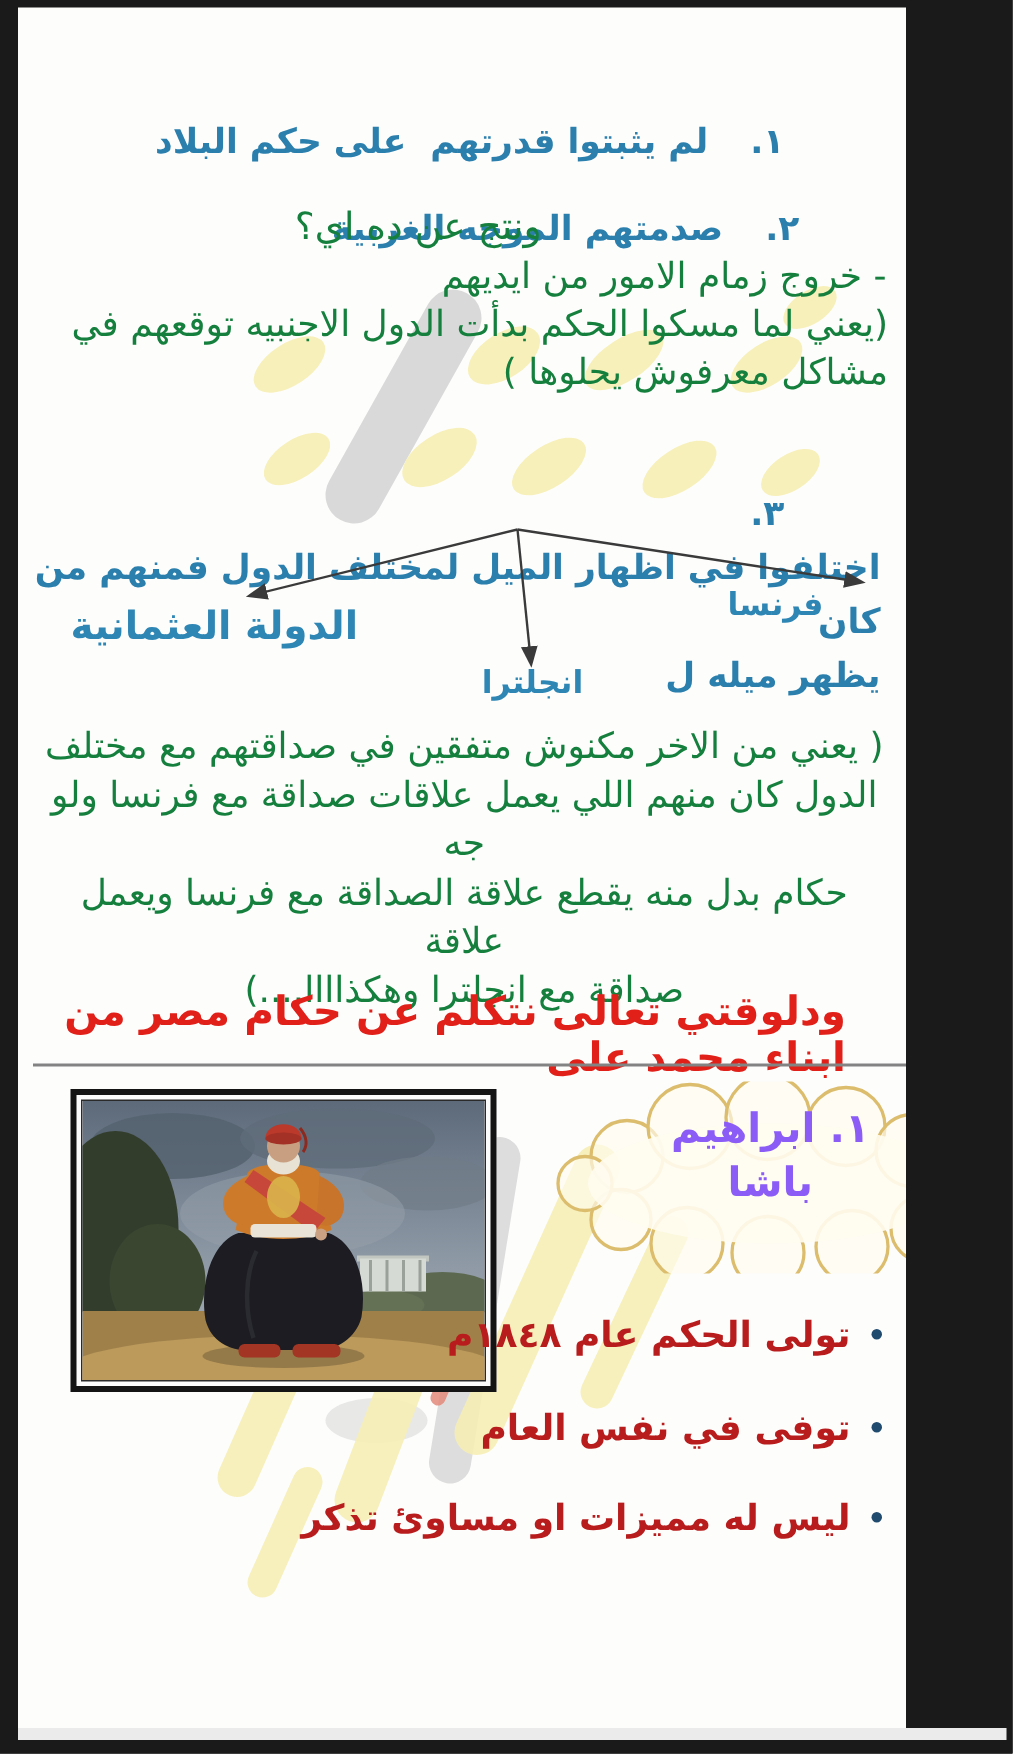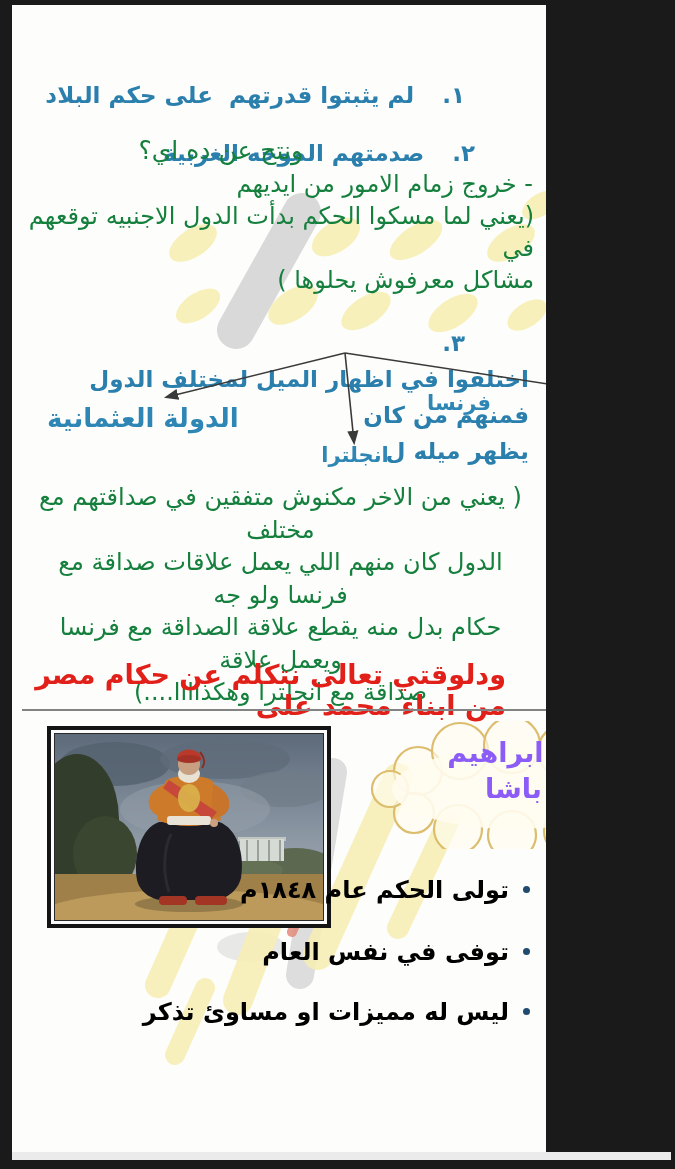--- a/index.html
+++ b/index.html
@@ -1,36 +1,36 @@
 <!DOCTYPE html>
 <html lang="ar"><head>
 <meta charset="utf-8">
 <style>
   html,body{margin:0;padding:0;background:#101010;}
   .frame{position:relative;width:675px;height:1169px;background:#1a1a1a;overflow:hidden;
          font-family:"DejaVu Sans",sans-serif;}
-  .page{position:absolute;left:12px;top:5px;width:534px;height:1147px;background:#fdfdfc;overflow:hidden;}
+  .page{position:absolute;left:12px;top:5px;width:592px;height:1147px;background:#fdfdfc;overflow:hidden;}
   .page-bottom-strip{position:absolute;left:12px;top:1152px;width:659px;height:8px;background:#ebebeb;}
   .abs{position:absolute;direction:rtl;}
   .teal{color:#2a7fad;font-weight:bold;font-size:23px;line-height:36px;white-space:pre-wrap;}
   .black{color:#15803d;font-weight:normal;font-size:24px;line-height:32px;white-space:pre-line;}
   .num{margin-left:28px;}
   .num-tight{margin-left:10px;}
   .pt3-text{display:inline-block;vertical-align:top;white-space:pre-line;text-align:right;}
   .question{font-size:25px;}
   .diagram-label{color:#2e86b5;font-weight:bold;font-size:21px;}
   .label-ottoman{font-size:26px;}
   .red-heading{color:#e02019;font-weight:bold;font-size:27px;}
   .divider{position:absolute;left:10px;top:704px;width:665px;height:2px;background:#838383;}
   .painting{position:absolute;left:35px;top:721px;border:4px solid #141414;background:#fbfbfb;padding:3px;}
   .painting-inner{border:1px solid #2a2a2a;line-height:0;}
   .cloud{position:absolute;left:348px;top:716px;width:307px;height:128px;}
   .cloud-text{position:absolute;left:0;top:14px;width:100%;text-align:center;color:#8b5cf6;
               font-weight:bold;font-size:27px;line-height:36px;white-space:pre-line;direction:rtl;}
-  .bullet-row{position:absolute;right:16px;direction:rtl;color:#000000;font-weight:bold;
+  .bullet-row{position:absolute;right:16px;direction:rtl;color:#b91c1c;font-weight:bold;
               font-size:24px;line-height:34px;white-space:nowrap;}
   .dot{display:inline-block;width:7px;height:7px;border-radius:50%;background:#204a6e;
        vertical-align:middle;margin-left:14px;margin-bottom:4px;}
   .wm{position:absolute;left:0;top:0;pointer-events:none;}
   .content{position:relative;z-index:2;}
 </style>
 </head>
 <body>
 
 <div class="frame">

